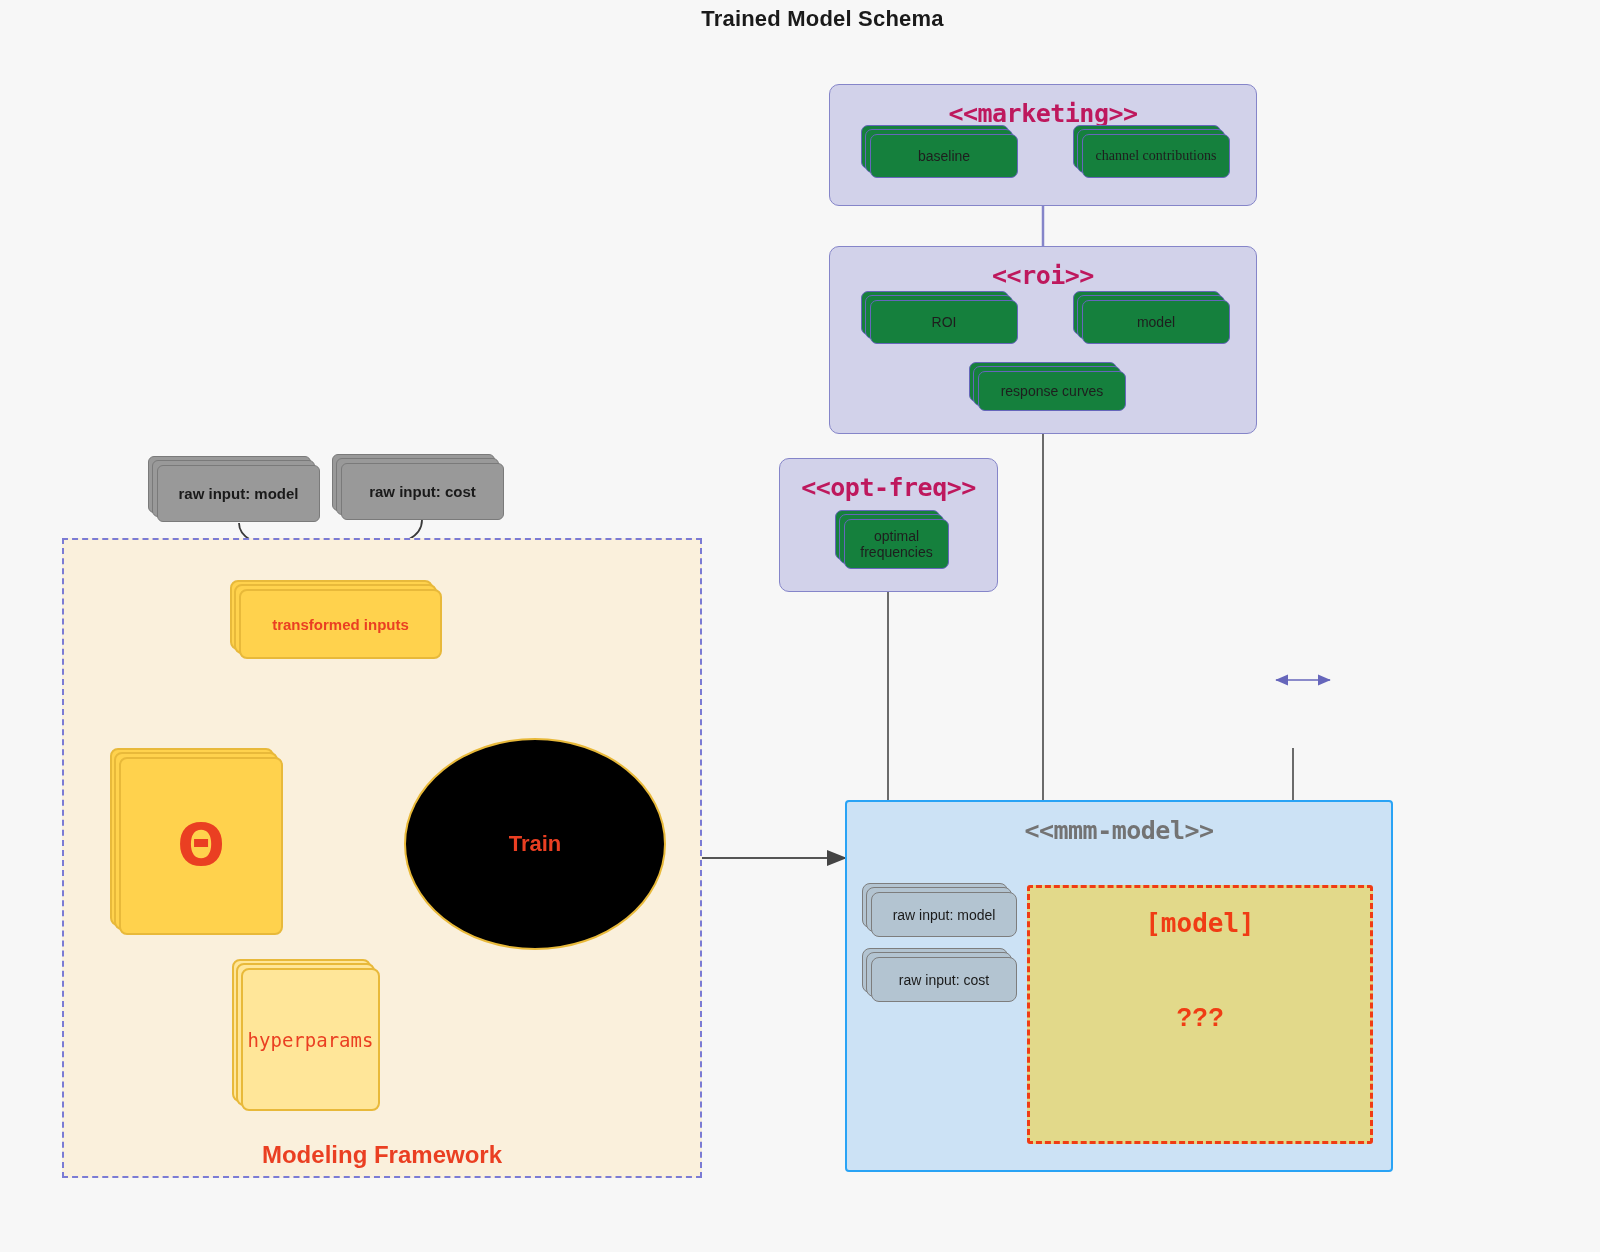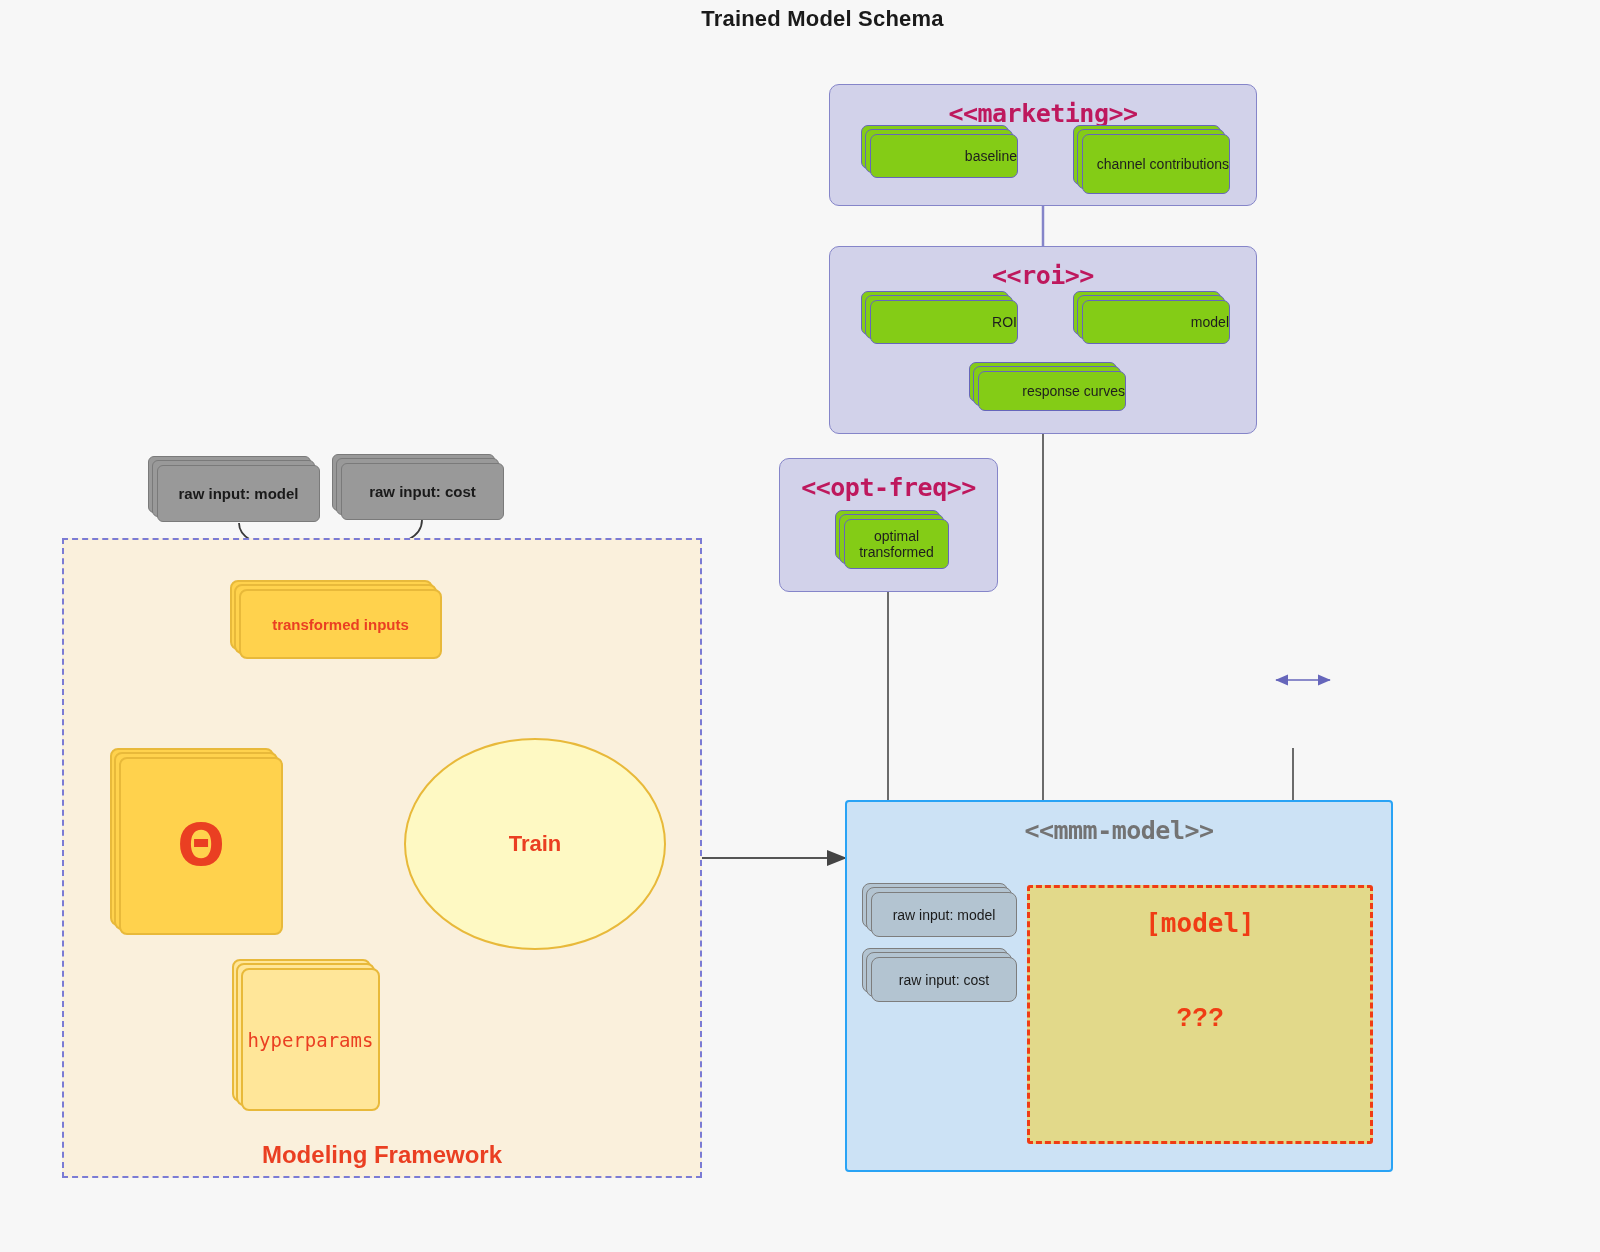--- a/index.html
+++ b/index.html
@@ -24,21 +24,21 @@
   .node .card {
     position: absolute; left: 0; top: 0; width: 100%; height: 100%;
     display: flex; align-items: center; justify-content: center;
     text-align: center;
     border-radius: 7px;
   }
   .node .shadow1 { left: -9px; top: -9px; }
   .node .shadow2 { left: -5px; top: -5px; }
 
   
-  .n-purple .card { background: #84cc16; border: 1.6px solid #6666bb; color: #1e1e1e; justify-content: flex-end; }
+  .n-purple .card { background: #15803d; border: 1.6px solid #6666bb; color: #1e1e1e; }
   .n-purple .lbl { font-size: 14px; line-height: 1.15; }
 
   
   .n-grey .card { background: #999999; border: 1.6px solid #7a7a7a; color: #1a1a1a; border-radius: 6px; }
   .n-grey .lbl { font-size: 15px; font-weight: bold; }
 
   
   .n-lgrey .card { background: #b3c4d1; border: 1.6px solid #7d7d7d; color: #1a1a1a; border-radius: 8px; }
   .n-lgrey .lbl { font-size: 14px; }
 
@@ -100,21 +100,21 @@
   }
   .model-box .m-q {
     position: absolute; left: 0; top: 114px; width: 100%;
     text-align: center;
     font-size: 26px; font-weight: bold; color: #f03c14;
   }
 
   
   .ellipse {
     position: absolute;
-    background: #fef9c3; border: 2px solid #e8b93a;
+    background: #000000; border: 2px solid #e8b93a;
     border-radius: 50%;
     display: flex; align-items: center; justify-content: center;
   }
   .ellipse .lbl { font-size: 22px; font-weight: bold; color: #ea3f22; }
 
   
   .theta {
     font-size: 56px; font-weight: bold; color: #ea3f22;
     font-family: "DejaVu Sans", sans-serif; line-height: 1;
   }
@@ -178,21 +178,21 @@
 
   <div class="pkg" style="left:829px; top:84px; width:428px; height:122px;">
     <div class="pkg-title">&lt;&lt;marketing&gt;&gt;</div>
     <div class="node n-purple" style="left:40px; top:49px; width:148px; height:44px;">
       <div class="card shadow1"></div>
       <div class="card shadow2"></div>
       <div class="card">
         <span class="lbl">baseline</span>
       </div>
     </div>
-    <div class="node n-purple" style="left:252px; top:49px; width:148px; height:60px;">
+    <div class="node n-purple" style="left:252px; top:49px; width:148px; height:44px;font-family:Liberation Serif, serif;">
       <div class="card shadow1"></div>
       <div class="card shadow2"></div>
       <div class="card">
         <span class="lbl">channel contributions</span>
       </div>
     </div>
   </div>
 
   <div class="pkg" style="left:829px; top:246px; width:428px; height:188px;">
     <div class="pkg-title">&lt;&lt;roi&gt;&gt;</div>
@@ -218,21 +218,21 @@
       </div>
     </div>
   </div>
 
   <div class="pkg" style="left:779px; top:458px; width:219px; height:134px;">
     <div class="pkg-title">&lt;&lt;opt-freq&gt;&gt;</div>
     <div class="node n-purple" style="left:64px; top:60px; width:105px; height:50px;">
       <div class="card shadow1"></div>
       <div class="card shadow2"></div>
       <div class="card">
-        <span class="lbl">optimal transformed</span>
+        <span class="lbl">optimal frequencies</span>
       </div>
     </div>
   </div>
 
 
   <div class="pkg-blue" style="left:845px; top:800px; width:548px; height:372px;">
     <div class="pkg-title">&lt;&lt;mmm-model&gt;&gt;</div>
 
     <div class="node n-lgrey" style="left:24px; top:90px; width:146px; height:45px;">
       <div class="card shadow1"></div>

